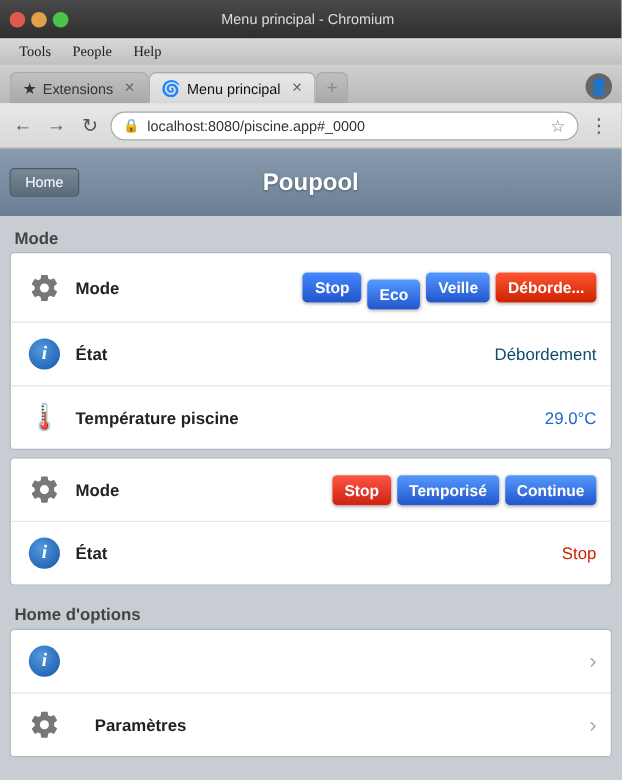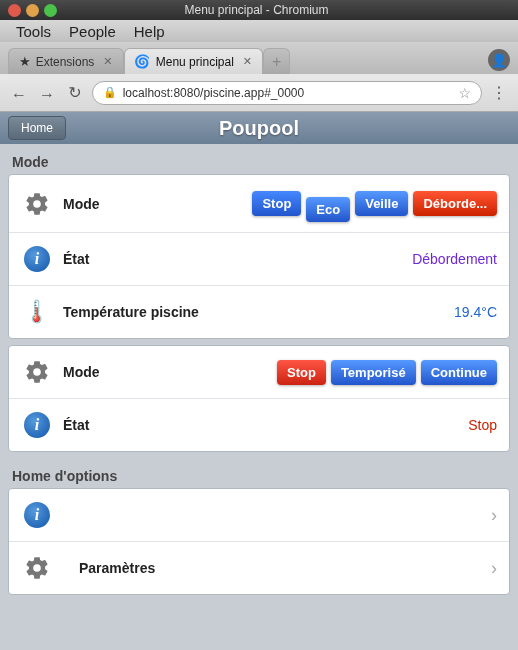--- a/index.html
+++ b/index.html
@@ -7,21 +7,21 @@
       font-family: Arial, Helvetica, sans-serif;
       background: #c8cdd4;
       width: 518px;
       min-height: 650px;
       overflow-x: hidden;
     }
 
     
     .titlebar {
       background: linear-gradient(to bottom, #4a4a4a, #2e2e2e);
-      height: 20px;
+      height: 32px;
       display: flex;
       align-items: center;
       padding: 0 8px;
       gap: 6px;
     }
     .titlebar-buttons {
       display: flex;
       gap: 5px;
     }
     .titlebar-btn {
@@ -131,21 +131,21 @@
 
     
     .app-content {
       background: #c8cdd4;
       padding: 0;
     }
 
     
     .header-bar {
       background: linear-gradient(to bottom, #8a9bae, #6a7f94);
-      height: 32px;
+      height: 56px;
       display: flex;
       align-items: center;
       justify-content: center;
       position: relative;
     }
     .home-btn {
       position: absolute;
       left: 8px;
       background: linear-gradient(to bottom, #7a8a99, #5a6a79);
       border: 1px solid #4a5a69;
@@ -220,21 +220,21 @@
       font-size: 14px;
       font-weight: bold;
       color: #222;
       flex: 1;
     }
     .row-value {
       font-size: 14px;
       color: #2266cc;
       margin-left: auto;
     }
-    .row-value.orange { color: #6d28d9; }
+    .row-value.orange { color: #0c4a6e; }
     .row-value.blue { color: #2266cc; }
     .row-value.stop-red { color: #cc2200; }
 
     
     .btn-group {
       display: flex;
       gap: 5px;
       align-items: center;
     }
     .mode-btn {
@@ -292,21 +292,22 @@
     }
 
     
     .menubar {
       background: linear-gradient(to bottom, #d8d8d8, #c0c0c0);
       height: 22px;
       display: flex;
       align-items: center;
       padding: 0 8px;
       gap: 2px;
-      font-size: 15px;
+      font-size: 12px;
+      font-family: Liberation Serif, serif;
     }
     .menubar-item {
       padding: 2px 8px;
       color: #222;
       cursor: pointer;
     }
   </style>
 </head>
 <body>
 
@@ -386,21 +387,21 @@
       </div>
       <span class="row-label">État</span>
       <span class="row-value orange">Débordement</span>
     </div>
 
     <div class="card-row">
       <div class="row-icon">
         <span class="thermo-icon">🌡️</span>
       </div>
       <span class="row-label">Température piscine</span>
-      <span class="row-value blue">19.4°C</span>
+      <span class="row-value blue">29.0°C</span>
     </div>
   </div>
 
   <div class="card">
 
     <div class="card-row">
       <div class="row-icon">
         <svg class="gear-svg" viewBox="0 0 24 24" fill="#777">
           <path d="M12 15.5A3.5 3.5 0 0 1 8.5 12 3.5 3.5 0 0 1 12 8.5a3.5 3.5 0 0 1 3.5 3.5 3.5 3.5 0 0 1-3.5 3.5m7.43-2.92c.04-.32.07-.64.07-.98s-.03-.67-.07-1l2.11-1.63c.19-.15.24-.42.12-.64l-2-3.46c-.12-.22-.39-.3-.61-.22l-2.49 1c-.52-.4-1.08-.73-1.69-.98l-.38-2.65C14.46 2.18 14.25 2 14 2h-4c-.25 0-.46.18-.49.42l-.38 2.65c-.61.25-1.17.59-1.69.98l-2.49-1c-.23-.09-.49 0-.61.22l-2 3.46c-.13.22-.07.49.12.64L4.57 11c-.04.33-.07.65-.07 1s.03.67.07 1l-2.11 1.66c-.19.15-.25.42-.12.64l2 3.46c.12.22.39.3.61.22l2.49-1.01c.52.4 1.08.73 1.69.98l.38 2.65c.03.24.24.42.49.42h4c.25 0 .46-.18.49-.42l.38-2.65c.61-.25 1.17-.58 1.69-.98l2.49 1.01c.22.08.49 0 .61-.22l2-3.46c.12-.22.07-.49-.12-.64l-2.11-1.66z"></path>
         </svg>

